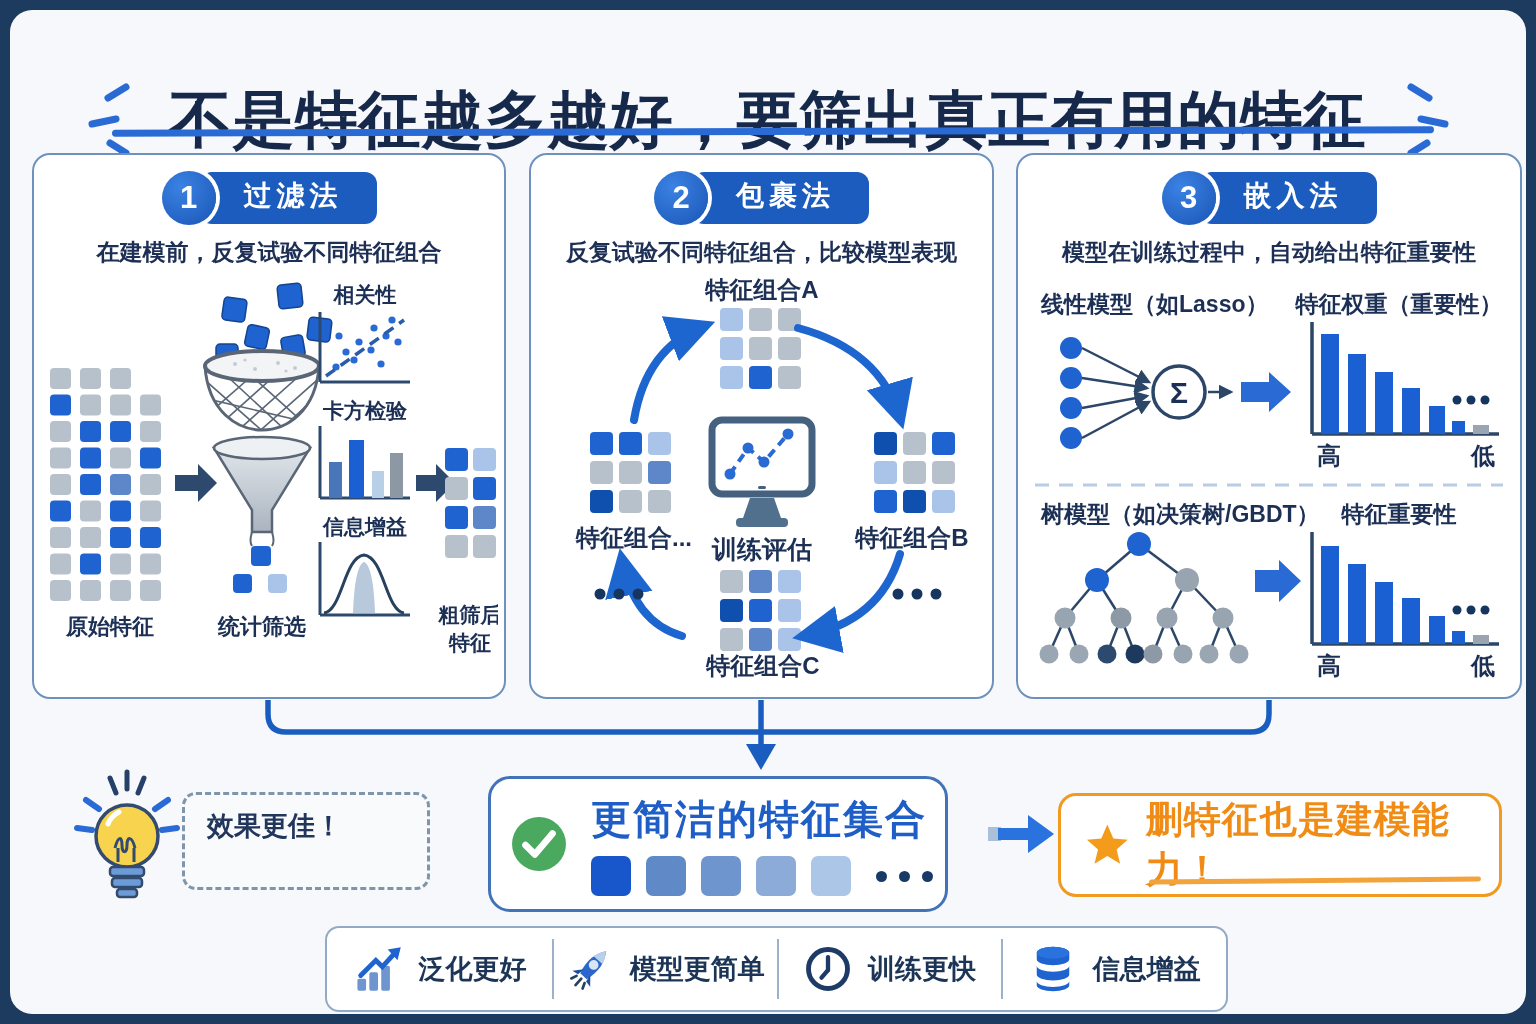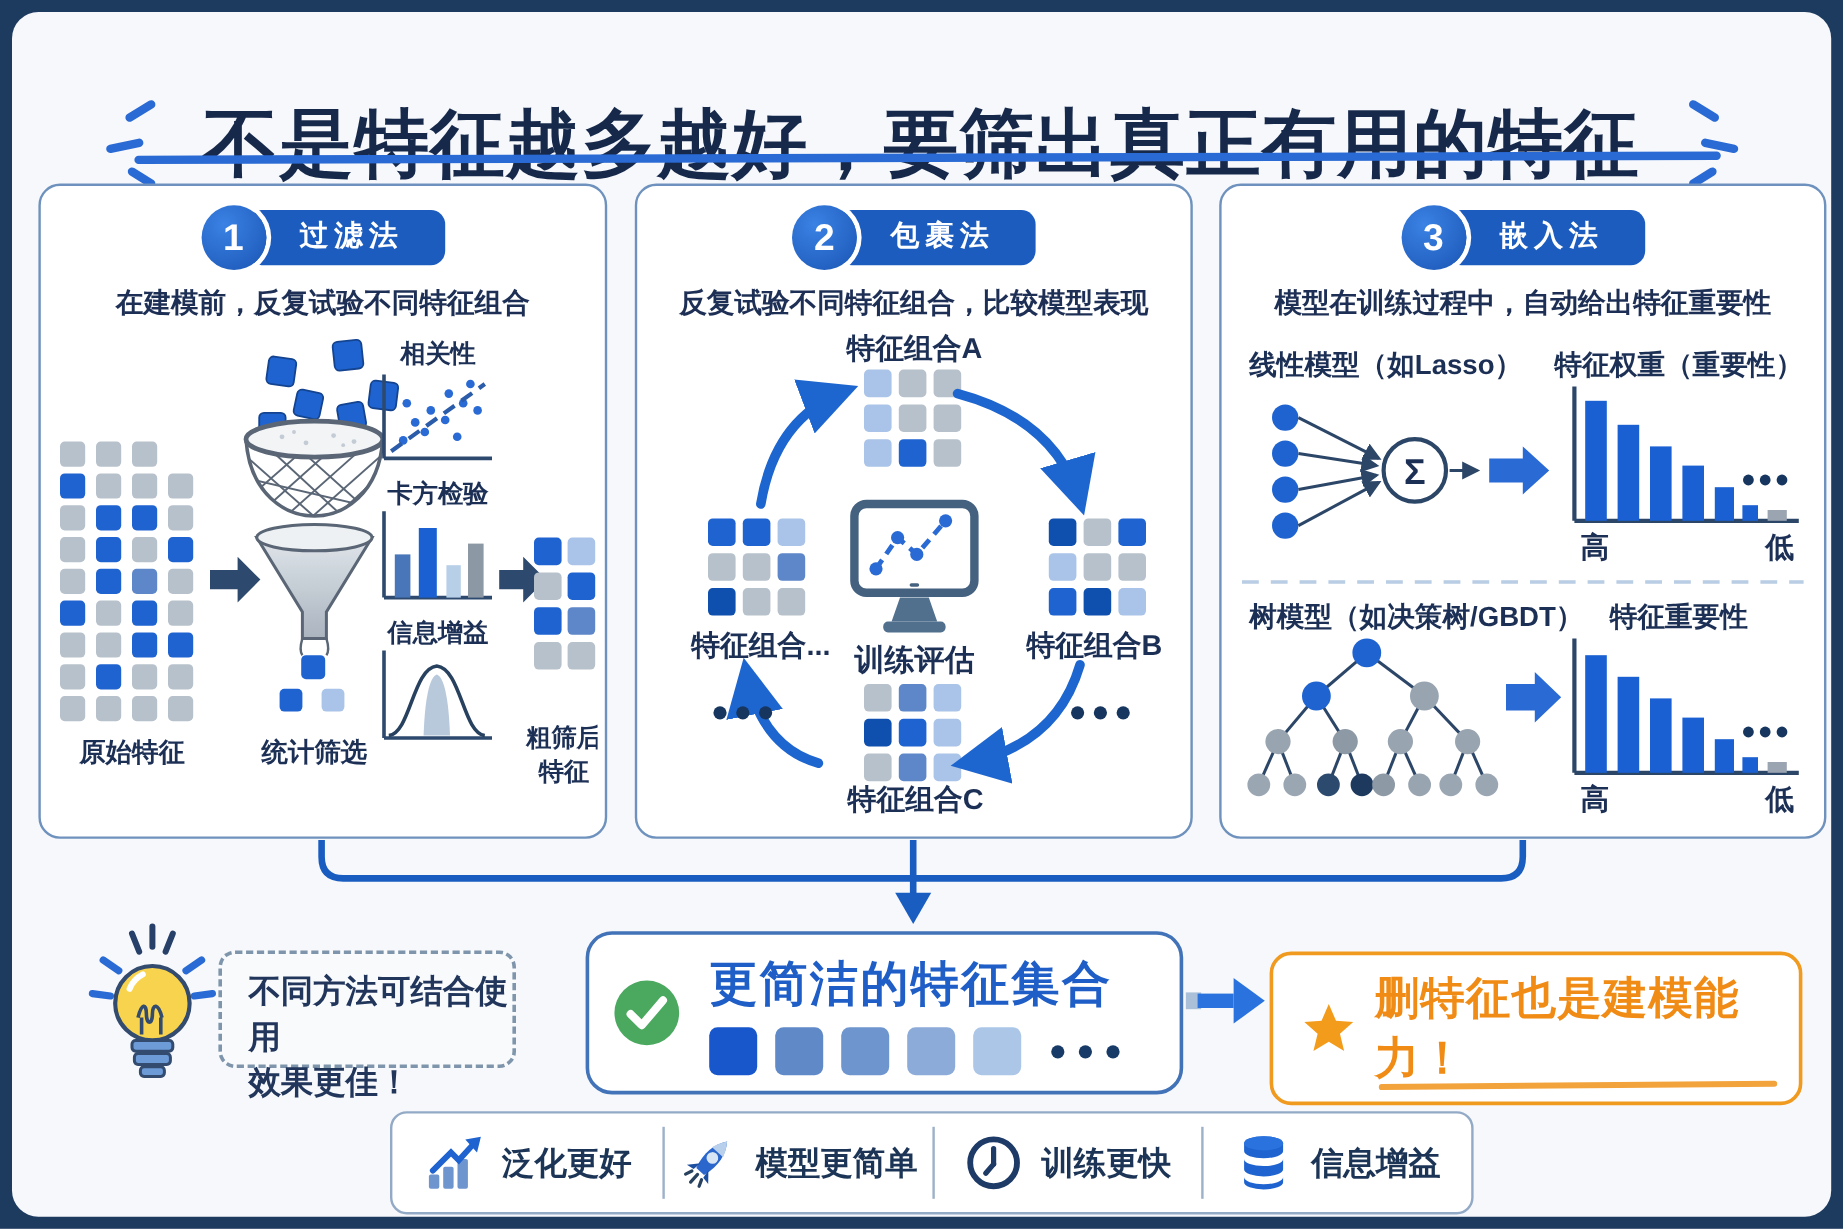--- a/index.html
+++ b/index.html
@@ -18,36 +18,36 @@
   .title-underline{position:absolute;top:118px;left:102px;width:1322px;height:7px;background:#2a6ad4;border-radius:4px;transform:rotate(-.15deg);}
   
   .panel{position:absolute;top:143px;height:546px;background:#fff;border:2.5px solid #6e92bd;border-radius:18px;box-sizing:border-box;}
   #panel1{left:22px;width:474px;}
   #panel2{left:519px;width:465px;}
   #panel3{left:1006px;width:506px;}
   .panel-head{display:flex;align-items:center;justify-content:center;margin-top:16px;}
   .num-circle{width:54px;height:54px;border-radius:50%;background:radial-gradient(circle at 35% 30%,#3a82e4,#1a55b4);
     box-shadow:0 0 0 4px #fff;z-index:2;margin-right:-16px;display:flex;align-items:center;justify-content:center;
     color:#fff;font-size:31px;font-weight:800;}
-  .pill{background:#1b5cbe;color:#fff;font-size:24px;font-weight:800;padding:5px 34px 9px 44px;border-radius:12px;letter-spacing:5px;}
+  .pill{background:#1b5cbe;color:#fff;font-size:28px;font-weight:800;padding:5px 34px 9px 44px;border-radius:12px;letter-spacing:5px;}
   .panel-desc{margin-top:12px;text-align:center;font-size:23px;font-weight:700;color:#1d2f55;}
   .panel-art{display:block;margin:2px auto 0 auto;}
   
   .tip-box{position:absolute;left:172px;top:782px;width:248px;height:98px;border:3.5px dashed #7e95ab;border-radius:14px;
     box-sizing:border-box;padding:12px 0 0 22px;font-size:27px;font-weight:700;color:#22365c;line-height:38px;background:#f8fafc;}
   .bulb{position:absolute;left:58px;top:754px;}
-  .result-box{position:absolute;left:478px;top:766px;width:498px;height:136px;background:#fff;border:3px solid #4273b8;
+  .result-box{position:absolute;left:478px;top:766px;width:460px;height:136px;background:#fff;border:3px solid #4273b8;
     border-radius:22px;box-sizing:border-box;display:flex;align-items:center;padding-left:20px;}
   .result-content{margin-left:24px;}
   .result-title{font-size:40px;font-weight:900;color:#1e5ec6;letter-spacing:2px;}
   .result-squares{display:flex;align-items:center;gap:15px;margin-top:9px;}
   .result-squares .sq{width:40px;height:40px;border-radius:7px;}
   .result-dots{display:flex;gap:12px;margin-left:10px;}
   .result-dots i{width:11px;height:11px;border-radius:50%;background:#173a66;display:block;}
-  .callout-box{position:absolute;left:1048px;top:783px;width:444px;height:128px;background:#fff;border:3.5px solid #f09a20;
+  .callout-box{position:absolute;left:1048px;top:783px;width:444px;height:104px;background:#fff;border:3.5px solid #f09a20;
     border-radius:18px;box-sizing:border-box;display:flex;align-items:center;padding-left:24px;gap:16px;}
   .callout-text{font-size:37px;font-weight:900;color:#f08c15;letter-spacing:1px;}
   .callout-underline{position:absolute;left:88px;bottom:11px;width:332px;height:5px;background:#f2a33c;border-radius:3px;transform:rotate(-.5deg);}
   .benefits{position:absolute;left:315px;top:916px;width:903px;height:86px;background:#fff;border:2.5px solid #93aac6;border-radius:14px;
     box-sizing:border-box;display:flex;}
   .benefit{flex:1;display:flex;align-items:center;justify-content:center;gap:14px;position:relative;}
   .benefit + .benefit::before{content:"";position:absolute;left:0;top:14%;height:72%;width:2px;background:#9db1c9;}
   .benefit-label{font-size:27px;font-weight:800;color:#1c3556;}
   svg text{font-family:"Liberation Sans","DejaVu Sans",sans-serif;}
 </style>
@@ -459,21 +459,20 @@
       <line x1="109" y1="64" x2="94" y2="66"></line>
     </g>
     <circle cx="59" cy="72" r="31" fill="#f8d44e" stroke="#324b6e" stroke-width="3.5"></circle>
     <path d="M40,60 A23,23 0 0 1 51,48" stroke="#ffffff" stroke-width="5" stroke-linecap="round" fill="none"></path>
     <path d="M47,84 C50,72 54,72 54,81 C54,90 59,90 59,81 C59,72 64,72 67,84 M50,84 V98 M66,84 V98" stroke="#324b6e" stroke-width="3" fill="none"></path>
     <rect x="42" y="103" width="34" height="9" rx="3" fill="#6d9bd8" stroke="#324b6e" stroke-width="2.5"></rect>
     <rect x="44" y="114" width="30" height="9" rx="3" fill="#6d9bd8" stroke="#324b6e" stroke-width="2.5"></rect>
     <rect x="49" y="125" width="20" height="8" rx="3" fill="#6d9bd8" stroke="#324b6e" stroke-width="2.5"></rect>
   </svg>
   <div class="tip-box">
-    <div>不同方法可结合使用</div>
     <div>效果更佳！</div>
   </div>
 
   <div class="result-box">
     <svg width="56" height="56" viewBox="0 0 54 54">
       <circle cx="27" cy="27" r="26" fill="#4aa85f"></circle>
       <path d="M14,28 L23,37 L40,17" stroke="#ffffff" stroke-width="6.5" stroke-linecap="round" stroke-linejoin="round" fill="none"></path>
     </svg>
     <div class="result-content">
       <div class="result-title">更简洁的特征集合</div>

